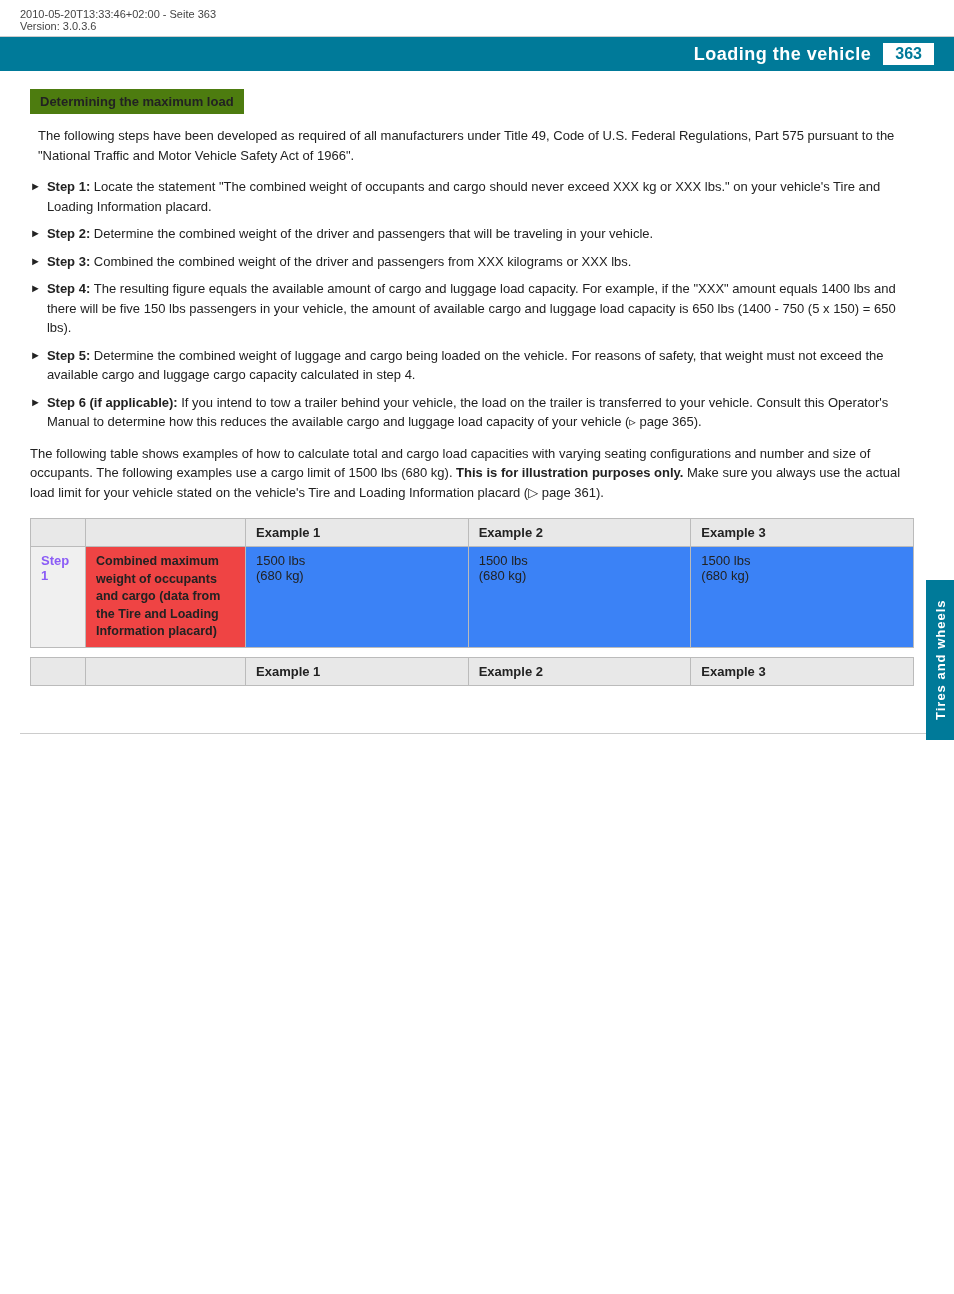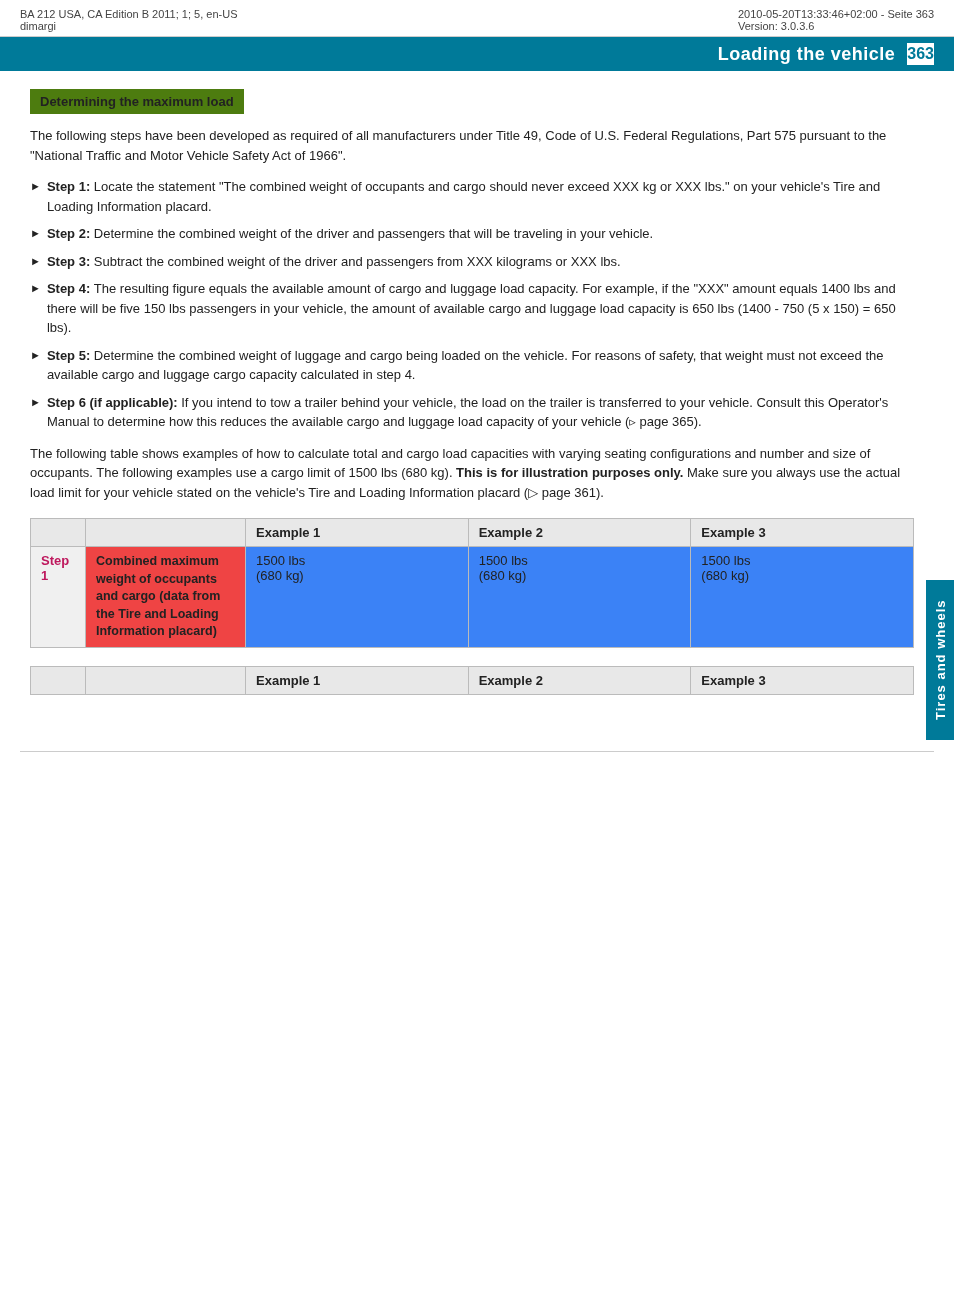--- a/index.html
+++ b/index.html
@@ -35,21 +35,21 @@
     .title-bar-text {
       font-size: 18px;
       font-weight: bold;
       letter-spacing: 0.5px;
     }
     .page-number {
       background: #fff;
       color: #007a99;
       font-weight: bold;
       font-size: 16px;
-      padding: 2px 0;
+      padding: 2px 12px;
       margin-left: 12px;
     }
 
     
     .side-tab {
       position: absolute;
       right: 0;
       top: 580px;
       width: 28px;
       background: #007a99;
@@ -78,20 +78,21 @@
       padding: 5px 10px;
       font-weight: bold;
       font-size: 13px;
       display: inline-block;
       margin-bottom: 12px;
     }
 
     .intro-text {
       margin-bottom: 12px;
       line-height: 1.5;
+      margin-left: 8px;
     }
 
     
     .step-list {
       list-style: none;
       padding: 0;
       margin-bottom: 12px;
     }
     .step-list li {
       display: flex;
@@ -109,21 +110,21 @@
       flex: 1;
     }
 
     .closing-text {
       margin-bottom: 16px;
       line-height: 1.5;
     }
 
     
     .table-container {
-      margin-bottom: 18px;
+      margin-bottom: 9px;
     }
 
     table {
       width: 100%;
       border-collapse: collapse;
       font-size: 13px;
     }
 
     table th {
       background: #e8e8e8;
@@ -135,21 +136,21 @@
 
     table td {
       border: 1px solid #bbb;
       padding: 6px 10px;
       vertical-align: top;
     }
 
     .step-label-cell {
       background: #f0f0f0;
       font-weight: bold;
-      color: #be185d;
+      color: #8b5cf6;
       width: 55px;
       vertical-align: top;
     }
 
     .description-cell {
       background: #ef4444;
       font-weight: bold;
       font-size: 12.5px;
       line-height: 1.4;
       width: 160px;
@@ -168,24 +169,20 @@
       height: 10px;
     }
   </style>
 </head>
 <body>
 
 <div style="position:relative; width:954px; min-height:1294px; overflow:hidden;">
 
   <div class="page-header">
     <div>
-      <div>BA 212 USA, CA Edition B 2011; 1; 5, en-US</div>
-      <div>dimargi</div>
-    </div>
-    <div>
       <div>2010-05-20T13:33:46+02:00 - Seite 363</div>
       <div>Version: 3.0.3.6</div>
     </div>
   </div>
 
   <div class="title-bar">
     <span class="title-bar-text">Loading the vehicle</span>
     <span class="page-number">363</span>
   </div>
 
@@ -211,21 +208,21 @@
       </li>
       <li>
         <span class="step-arrow">►</span>
         <span class="step-content">
           <strong>Step 2: </strong><span>Determine the combined weight of the driver and passengers that will be traveling in your vehicle.</span>
         </span>
       </li>
       <li>
         <span class="step-arrow">►</span>
         <span class="step-content">
-          <strong>Step 3: </strong><span>Subtract the combined weight of the driver and passengers from XXX kilograms or XXX lbs.</span>
+          <strong>Step 3: </strong><span>Combined the combined weight of the driver and passengers from XXX kilograms or XXX lbs.</span>
         </span>
       </li>
       <li>
         <span class="step-arrow">►</span>
         <span class="step-content">
           <strong>Step 4: </strong><span>The resulting figure equals the available amount of cargo and luggage load capacity. For example, if the "XXX" amount equals 1400 lbs and there will be five 150 lbs passengers in your vehicle, the amount of available cargo and luggage load capacity is 650 lbs (1400 - 750 (5 x 150) = 650 lbs).</span>
         </span>
       </li>
       <li>
         <span class="step-arrow">►</span>

